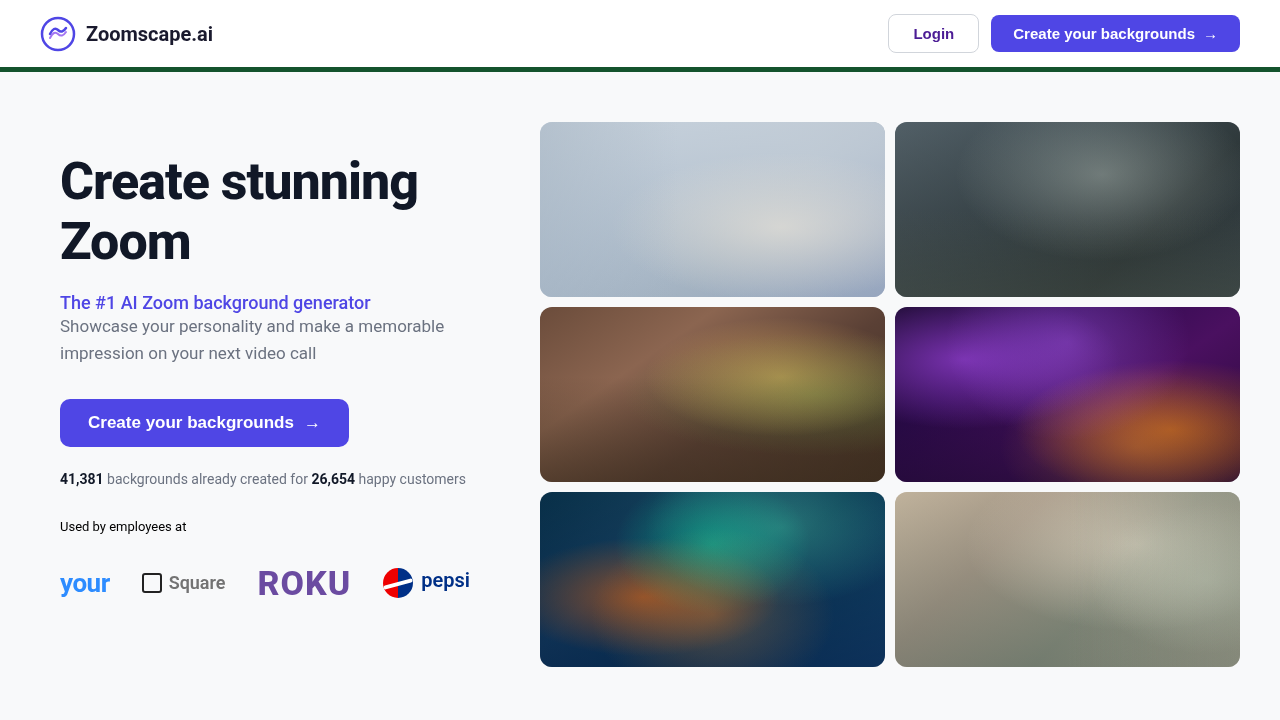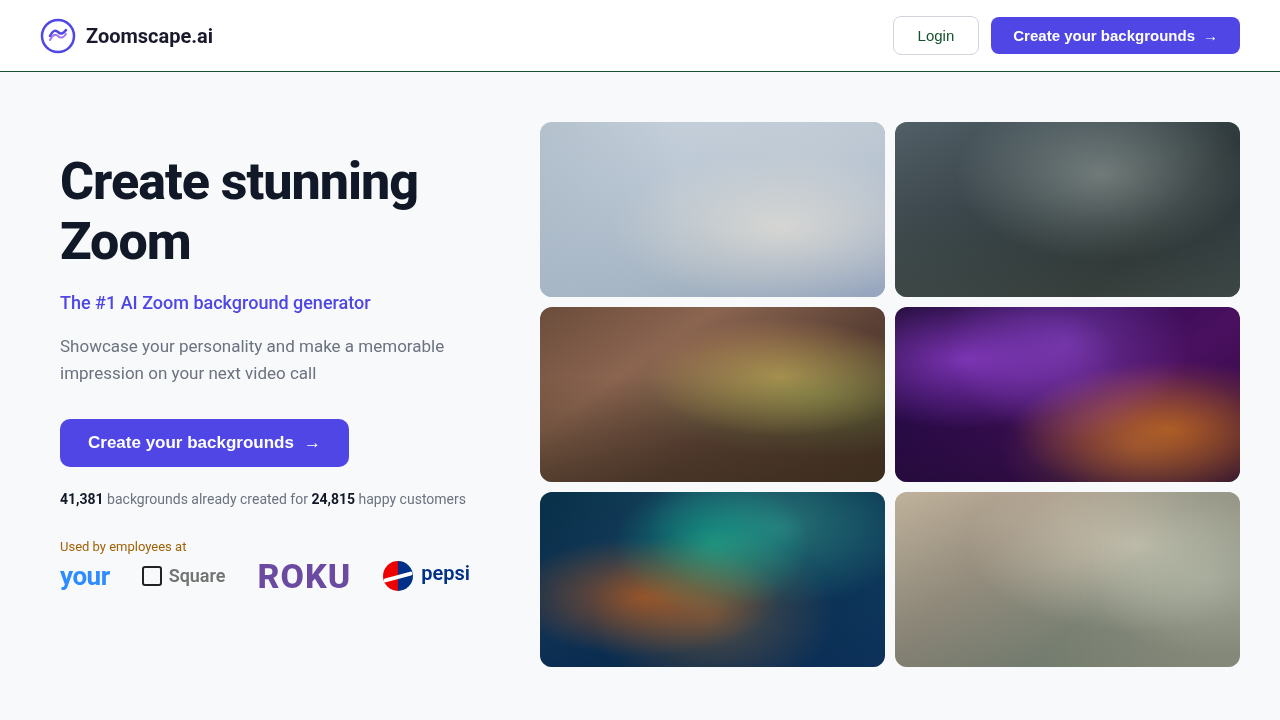--- a/index.html
+++ b/index.html
@@ -7,21 +7,21 @@
       font-family: -apple-system, BlinkMacSystemFont, 'Segoe UI', Roboto, sans-serif;
       background: #f8f9fa;
       width: 1280px;
       min-height: 720px;
       overflow-x: hidden;
     }
 
     
     nav {
       background: #fff;
-      border-bottom: 1px solid #14532d;
+      border-bottom: 5px solid #14532d;
       height: 72px;
       display: flex;
       align-items: center;
       justify-content: space-between;
       padding: 0 40px;
     }
     .nav-logo {
       display: flex;
       align-items: center;
       gap: 10px;
@@ -34,25 +34,25 @@
       height: 36px;
     }
     .nav-actions {
       display: flex;
       align-items: center;
       gap: 12px;
     }
     .btn-login {
       background: #fff;
       border: 1.5px solid #d1d5db;
-      color: #14532d;
+      color: #4c1d95;
       padding: 10px 24px;
       border-radius: 8px;
       font-size: 15px;
-      font-weight: 400;
+      font-weight: 700;
       cursor: pointer;
     }
     .btn-create-nav {
       background: #4f46e5;
       color: #fff;
       border: none;
       padding: 10px 22px;
       border-radius: 8px;
       font-size: 15px;
       font-weight: 600;
@@ -80,21 +80,20 @@
       font-weight: 800;
       color: #111827;
       line-height: 1.15;
       margin-bottom: 20px;
       letter-spacing: -1px;
     }
     .tagline {
       font-size: 18px;
       color: #4f46e5;
       font-weight: 500;
-      margin-bottom: 20px;
     }
     .description {
       font-size: 17px;
       color: #6b7280;
       line-height: 1.6;
       margin-bottom: 32px;
       max-width: 400px;
     }
     .btn-create-hero {
       background: #4f46e5;
@@ -116,22 +115,22 @@
       color: #6b7280;
       margin-bottom: 32px;
     }
     .stats strong {
       color: #111827;
       font-weight: 700;
     }
 
     .used-by-label {
       font-size: 13px;
-      color: #a16207;
-      margin-bottom: 2px;
+      color: #000000;
+      margin-bottom: 29px;
     }
     .logos {
       display: flex;
       align-items: center;
       gap: 32px;
       flex-wrap: wrap;
     }
 
     
     .logo-zoom {
@@ -351,21 +350,21 @@
     <p class="description">Showcase your personality and make a memorable impression on your next video call</p>
 
     <button class="btn-create-hero">
       <span>Create your backgrounds</span>
       <span>→</span>
     </button>
 
     <p class="stats">
       <strong>41,381</strong>
       <span> backgrounds already created for </span>
-      <strong>24,815</strong>
+      <strong>26,654</strong>
       <span> happy customers</span>
     </p>
 
     <p class="used-by-label">Used by employees at</p>
 
     <div class="logos">
       <span class="logo-zoom">your</span>
 
       <span class="logo-square">
         <span class="square-box"></span>

